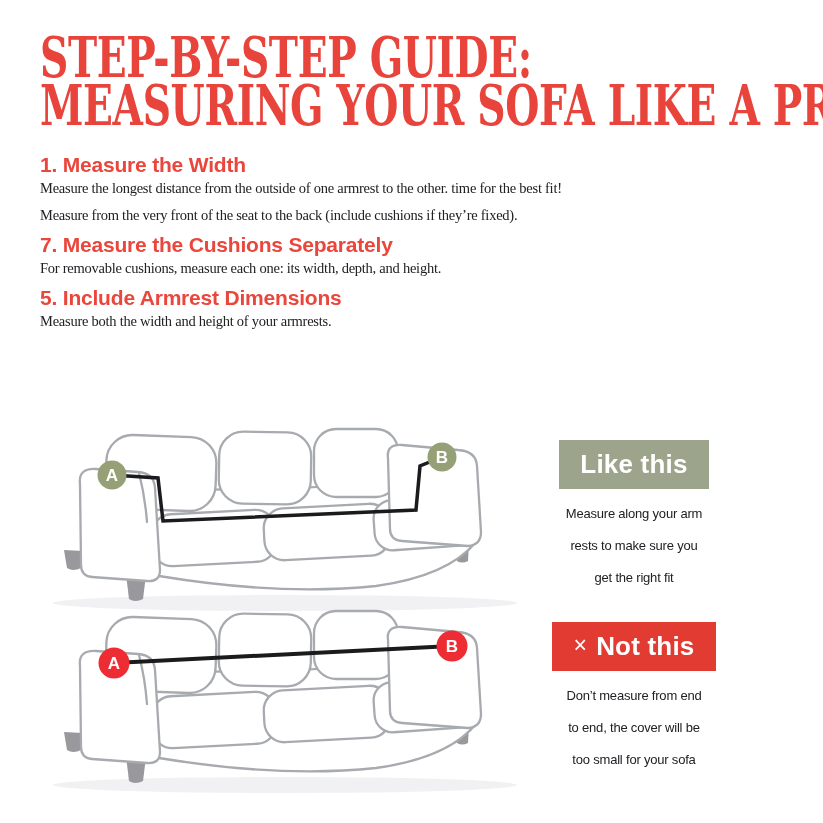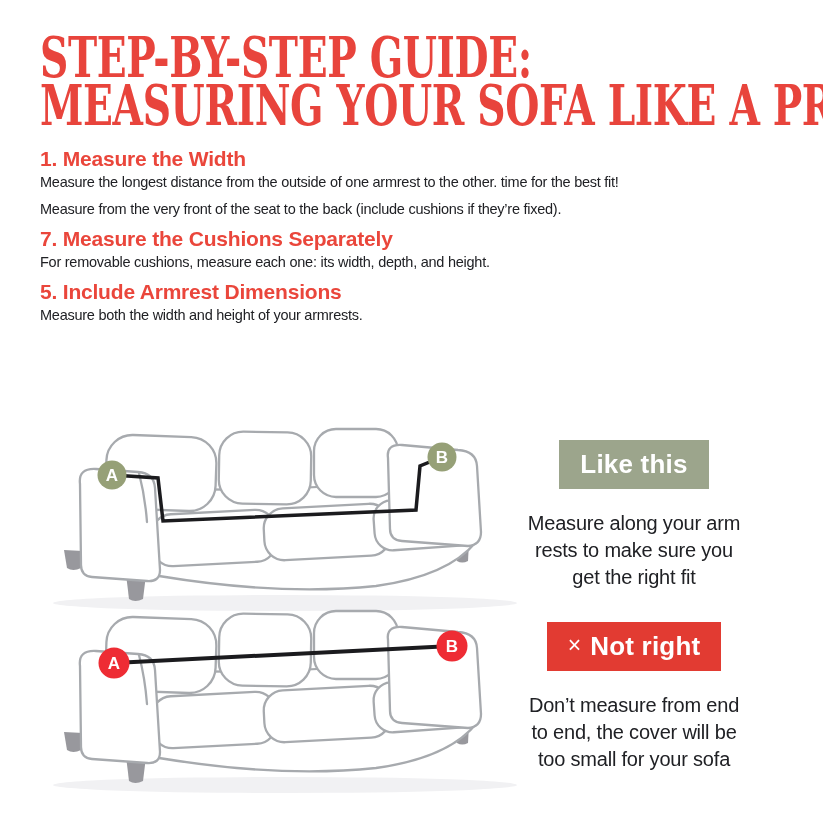--- a/index.html
+++ b/index.html
@@ -9,47 +9,47 @@
     font-family:"Liberation Sans",sans-serif;
   }
   
   #title{
     position:absolute;left:40px;top:33px;margin:0;
     font-family:"DejaVu Serif",serif;font-weight:700;
     color:var(--title_red);font-size:56px;line-height:48px;letter-spacing:-0.5px;
   }
   .title-line{display:block;transform:scaleX(0.70);transform-origin:0 50%;white-space:nowrap;}
   
-  #steps{position:absolute;left:40px;top:148px;width:770px;}
+  #steps{position:absolute;left:40px;top:154px;width:770px;}
   .step{margin:0 0 10px 0;}
   .step h3{
     margin:0 0 4px 0;font-size:21px;line-height:22px;font-weight:700;
     color:var(--heading_red);letter-spacing:-0.2px;white-space:pre-wrap;
   }
   .step p{
     margin:0;font-size:14.5px;line-height:17px;color:var(--body_text);
-    letter-spacing:-0.25px;white-space:nowrap;
+    letter-spacing:-0.25px;white-space:nowrap;font-family:Liberation Serif, serif;
   }
   
   .sofa{position:absolute;left:40px;width:490px;height:190px;}
   #sofa1{top:424px;}
   #sofa2{top:606px;}
   
   .panel{position:absolute;left:518px;width:232px;text-align:center;}
   #like-panel{top:440px;}
   #not-panel{top:622px;}
   .badge{
     display:inline-block;color:#fff;font-weight:700;font-size:26px;line-height:1;
     padding:11px 21px 12px;letter-spacing:0.2px;
   }
   .badge-green{background:var(--badge_green);}
   .badge-red{background:var(--badge_red);}
   .badge .x-glyph{font-weight:400;font-size:23px;margin-right:9px;position:relative;top:-2px;}
   .panel p{
-    margin:21px 0 0 0;font-size:20px;line-height:27px;color:var(--body_text);
+    margin:9px 0 0 0;font-size:13px;line-height:32px;color:var(--body_text);
     white-space:pre-line;letter-spacing:-0.2px;
   }
   svg text.marker-label{
     font-family:"Liberation Sans",sans-serif;font-size:17px;font-weight:700;fill:#fff;
   }
 </style>
 </head>
 <body>
 
 <div id="canvas">
@@ -130,20 +130,20 @@
       <text class="marker-label" x="74" y="63" text-anchor="middle">A</text>
     </g>
     <g>
       <circle cx="412" cy="40" r="15.5" fill="var(--marker_red)" stroke="none"></circle>
       <text class="marker-label" x="412" y="46" text-anchor="middle">B</text>
     </g>
   </svg>
 
   <div id="not-panel" class="panel">
     <span class="badge badge-red">
-      <span class="x-glyph">×</span><span>Not right</span>
+      <span class="x-glyph">×</span><span>Not this</span>
     </span>
     <p>Don’t measure from end
 to end, the cover will be
 too small for your sofa</p>
   </div>
 
 </div>
 
 </body></html>

